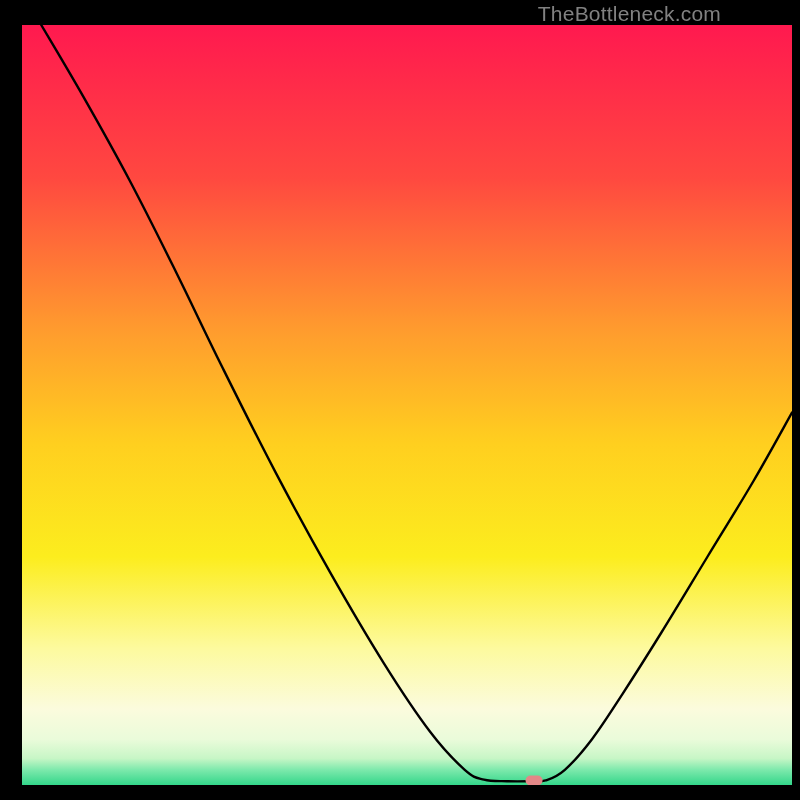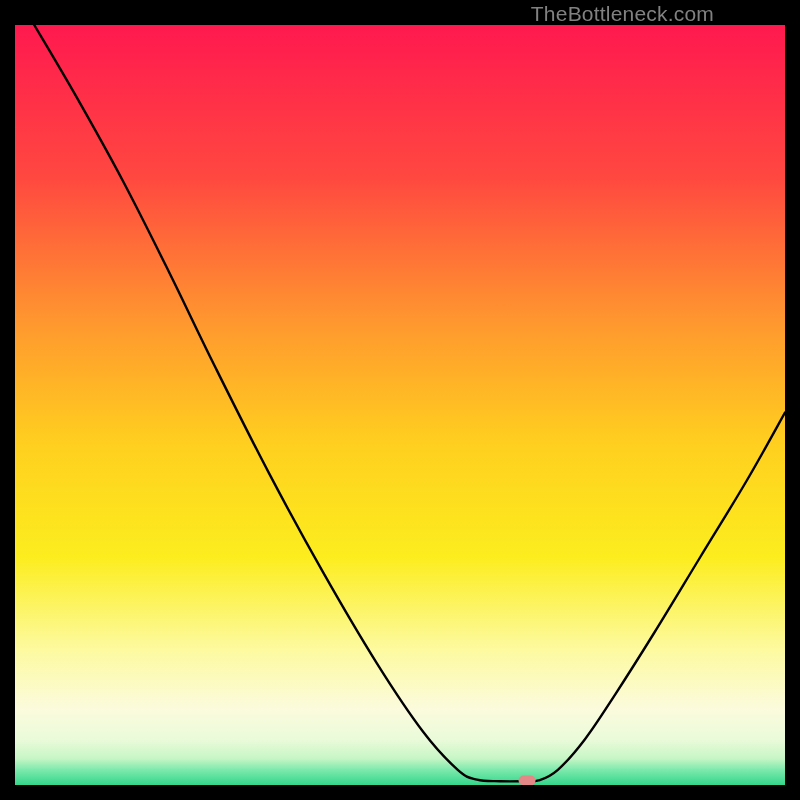--- a/index.html
+++ b/index.html
@@ -6,21 +6,21 @@
     margin: 0;
     padding: 0;
     width: 800px;
     height: 800px;
     background: #000000;
     overflow: hidden;
     font-family: Arial, sans-serif;
   }
   .frame {
     position: absolute;
-    left: 0;
+    left: 7px;
     top: 0;
     width: 724px;
     height: 800px;
     background: #000000;
   }
   .plot {
     position: absolute;
     left: 15px;
     top: 25px;
     width: 770px;

